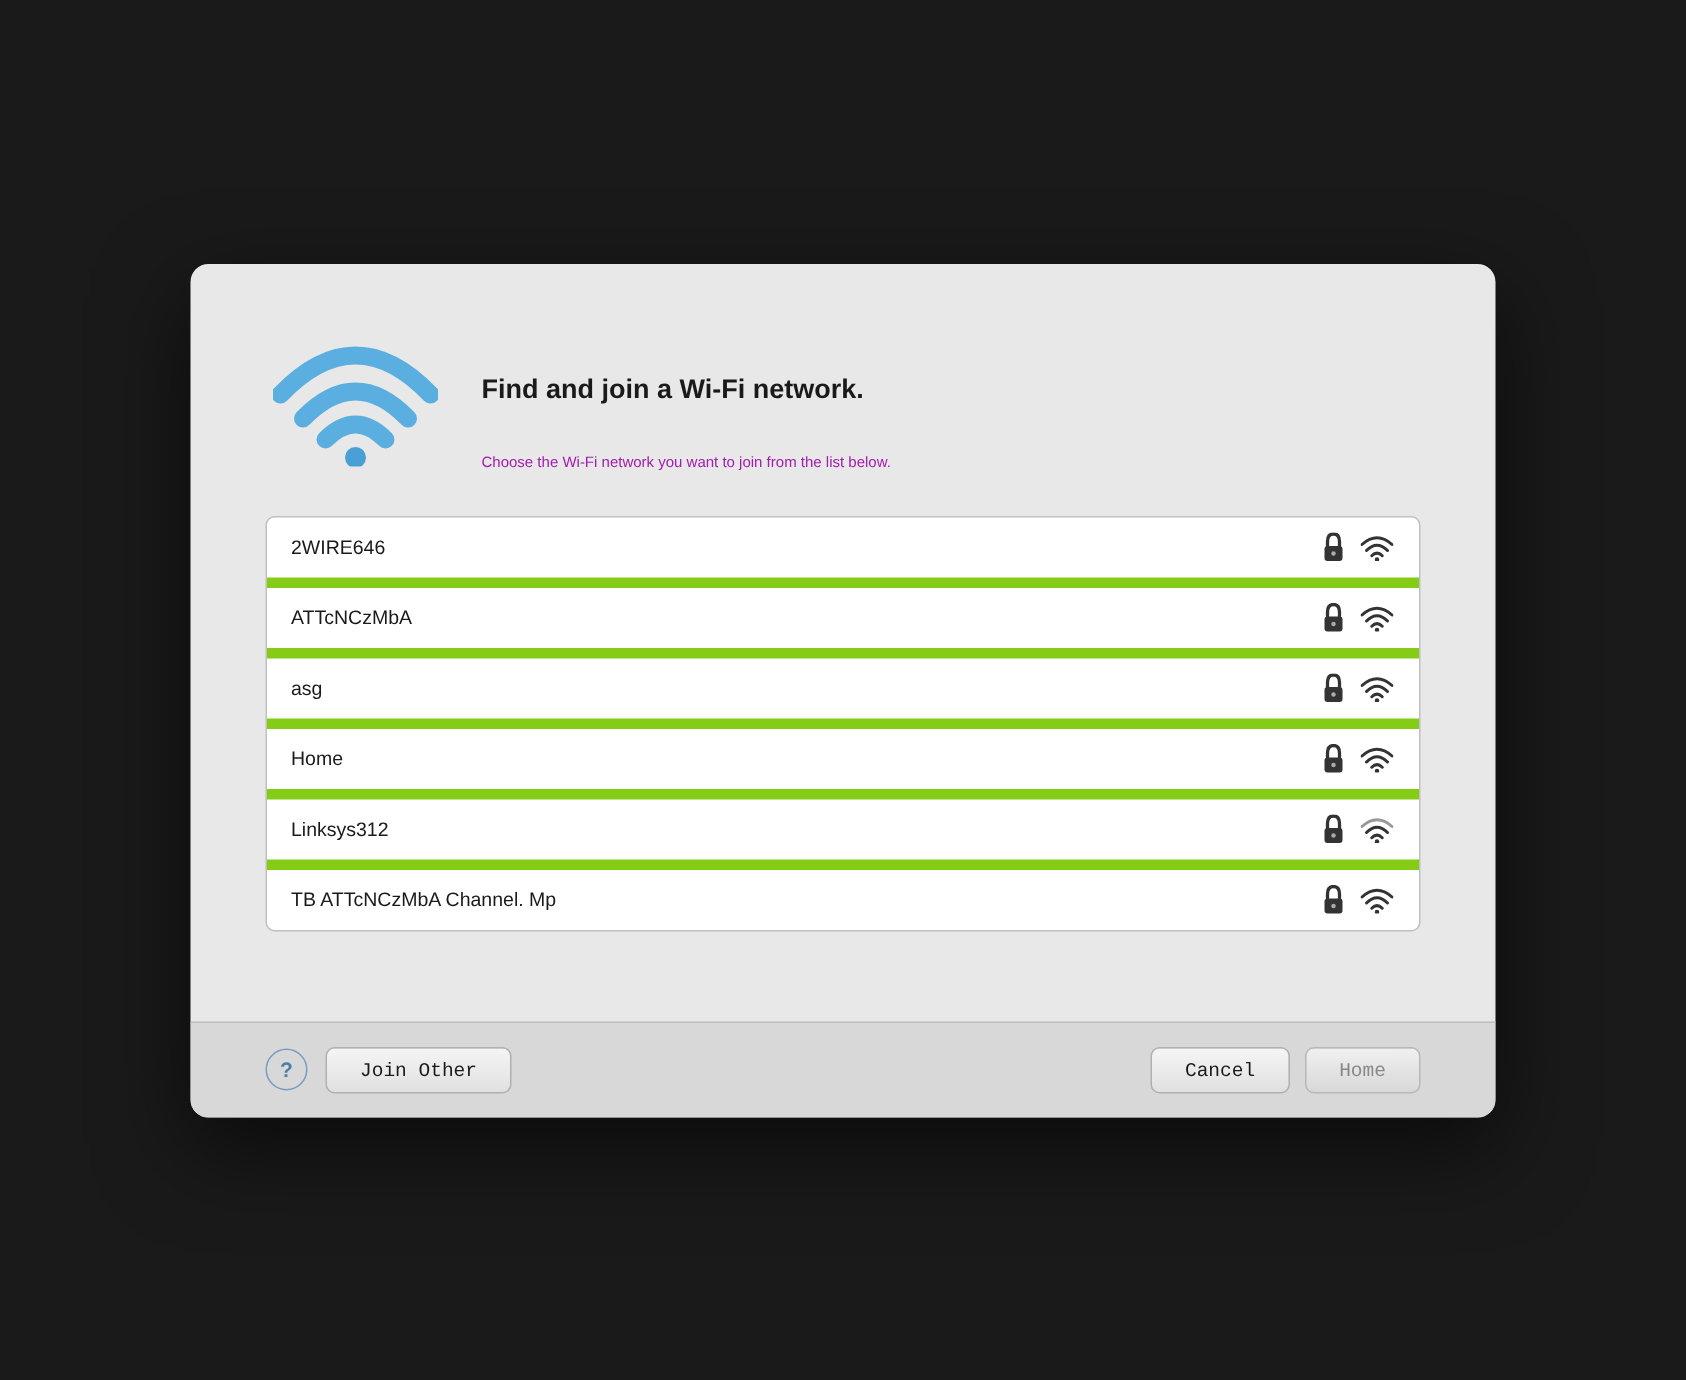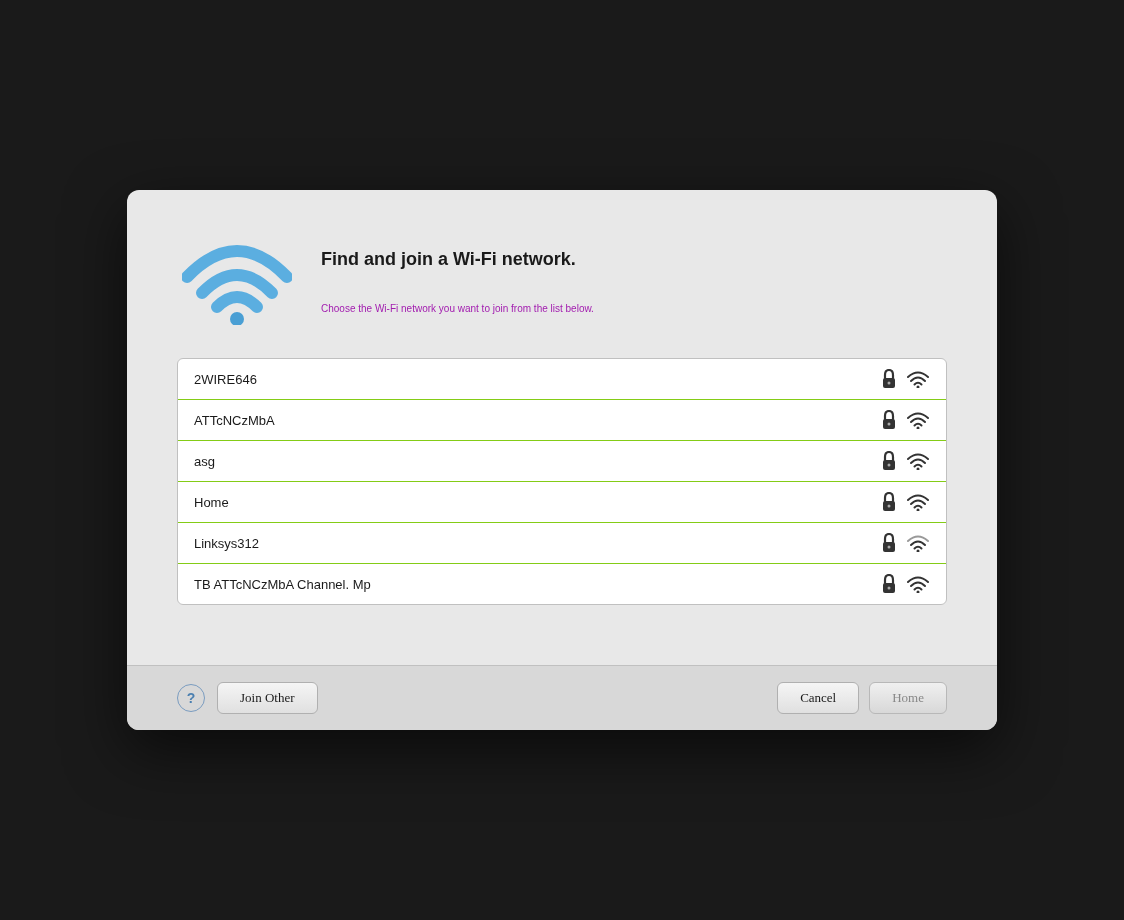--- a/index.html
+++ b/index.html
@@ -22,21 +22,21 @@
       overflow: hidden;
       padding: 0;
     }
 
     .dialog-content {
       padding: 40px 50px 30px 50px;
     }
 
     .header-row {
       display: flex;
-      align-items: center;
+      align-items: flex-end;
       gap: 24px;
       margin-bottom: 28px;
     }
 
     .wifi-icon {
       width: 120px;
       height: 100px;
       flex-shrink: 0;
       display: flex;
       align-items: center;
@@ -68,21 +68,21 @@
       border-radius: 6px;
       background: #ffffff;
       margin-bottom: 30px;
       overflow: hidden;
     }
 
     .network-row {
       display: flex;
       align-items: center;
       padding: 10px 16px;
-      border-bottom: 1px solid #84cc16;
+      border-bottom: 7px solid #84cc16;
       cursor: pointer;
     }
 
     .network-row:last-child {
       border-bottom: none;
     }
 
     .network-name {
       flex: 1;
       font-size: 13px;
@@ -153,21 +153,21 @@
       display: flex;
       align-items: center;
       justify-content: center;
     }
 
     .btn {
       padding: 7px 22px;
       border-radius: 6px;
       font-size: 13px;
       cursor: pointer;
-      font-family: Liberation Serif, serif;
+      font-family: Liberation Mono, monospace;
       font-weight: 400;
     }
 
     .btn-secondary {
       background: linear-gradient(to bottom, #f5f5f5, #e0e0e0);
       border: 1px solid #b0b0b0;
       color: #1a1a1a;
     }
 
     .footer-right {

